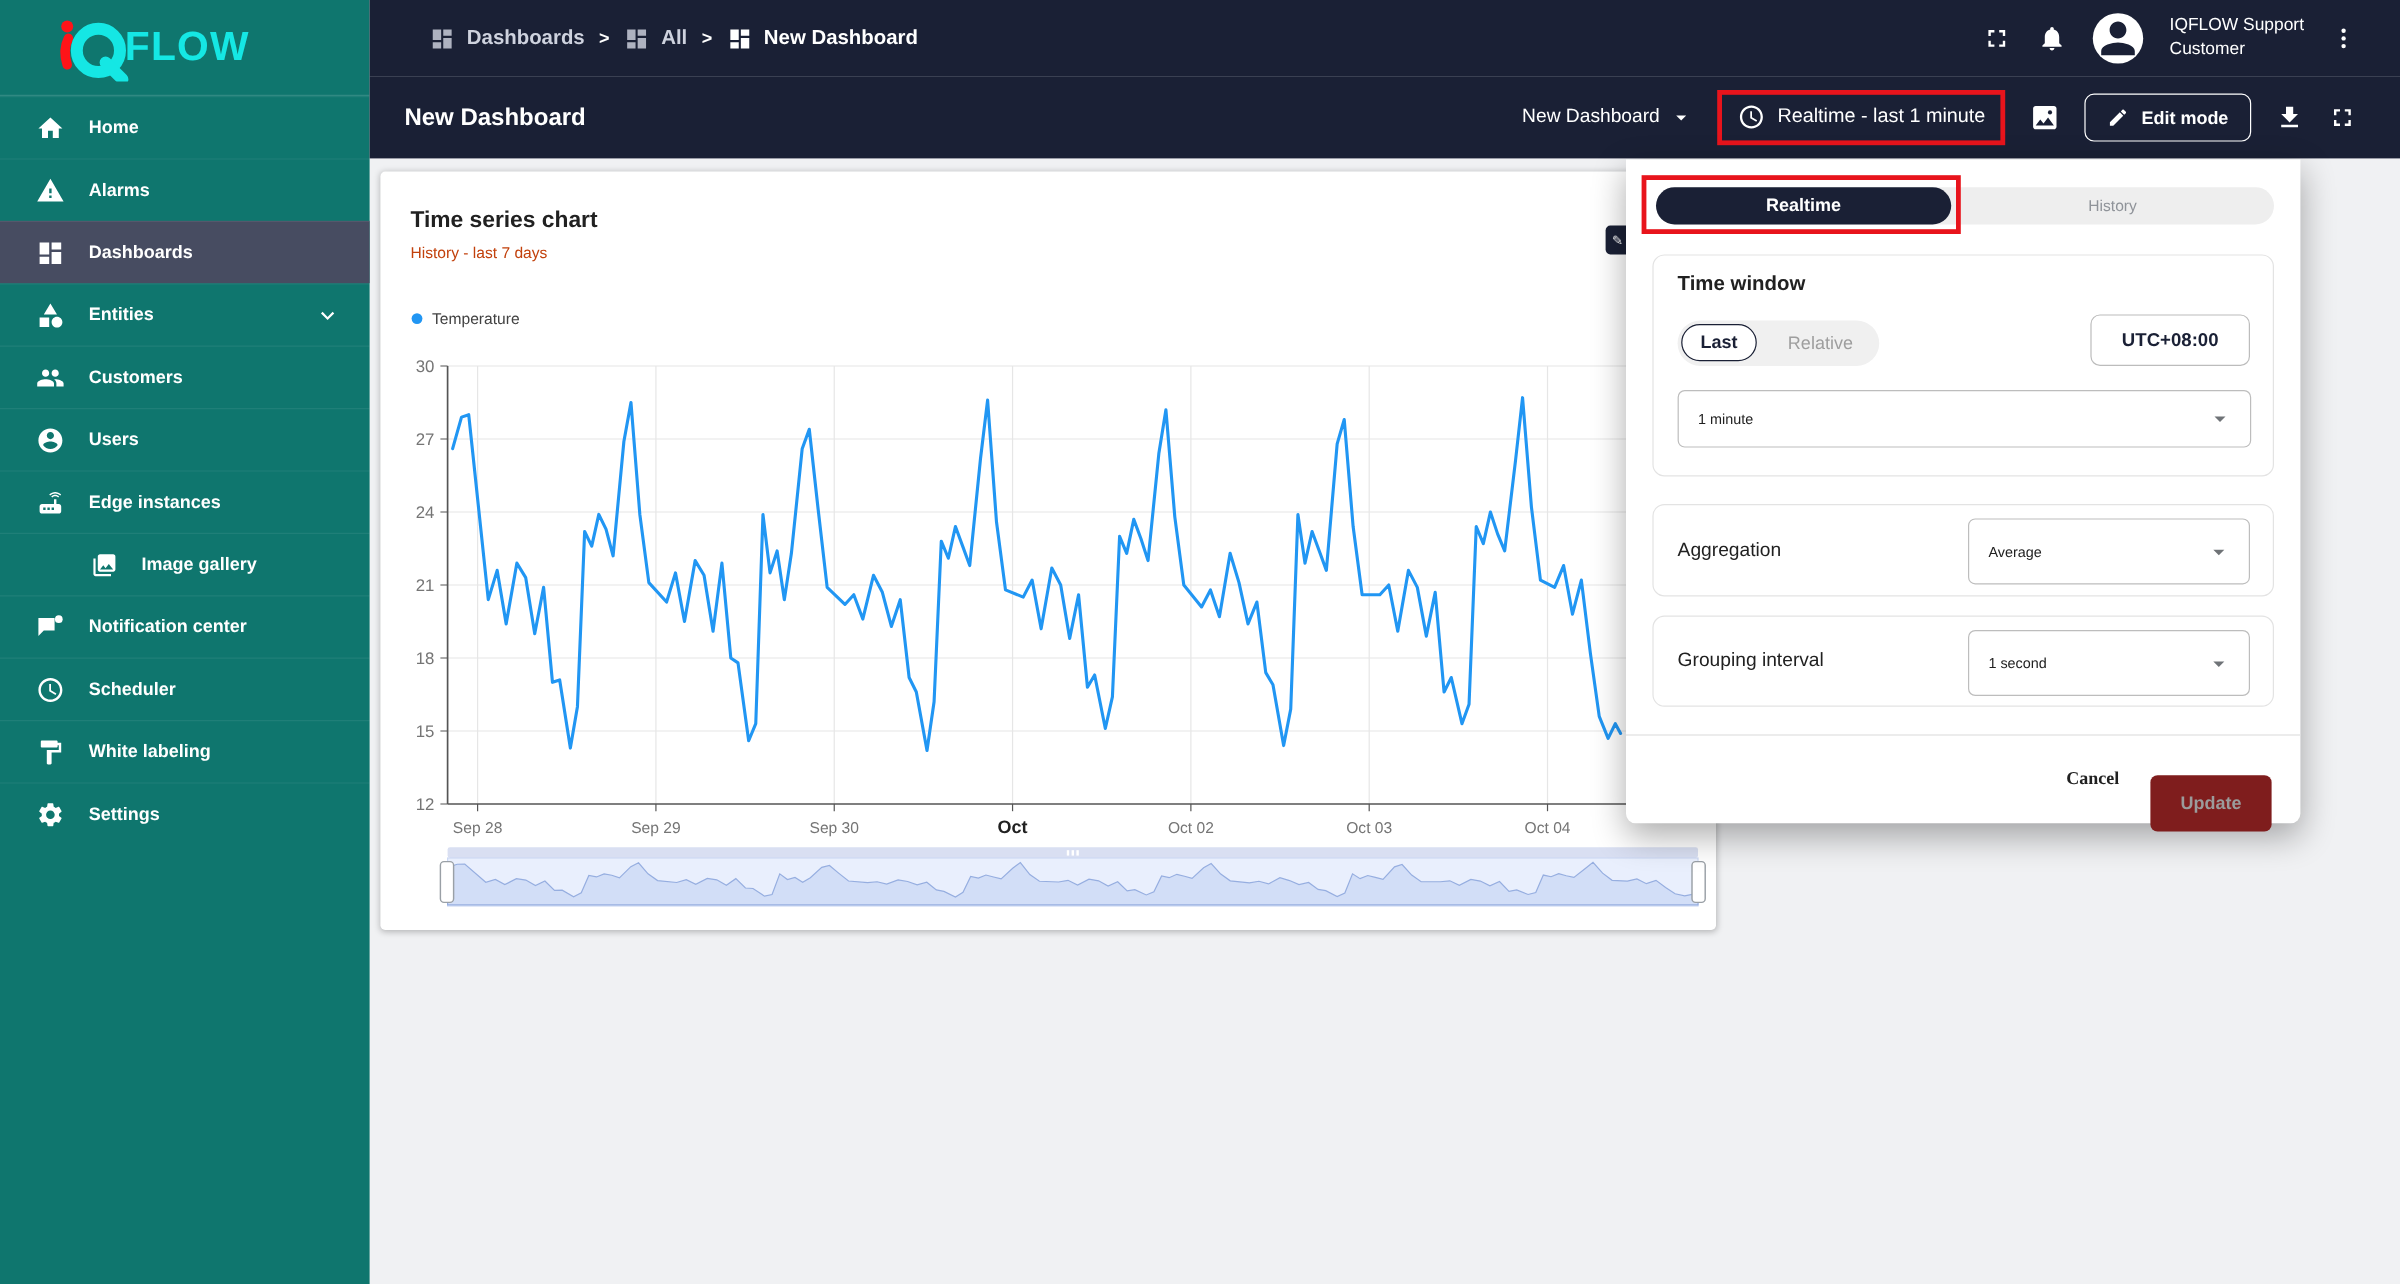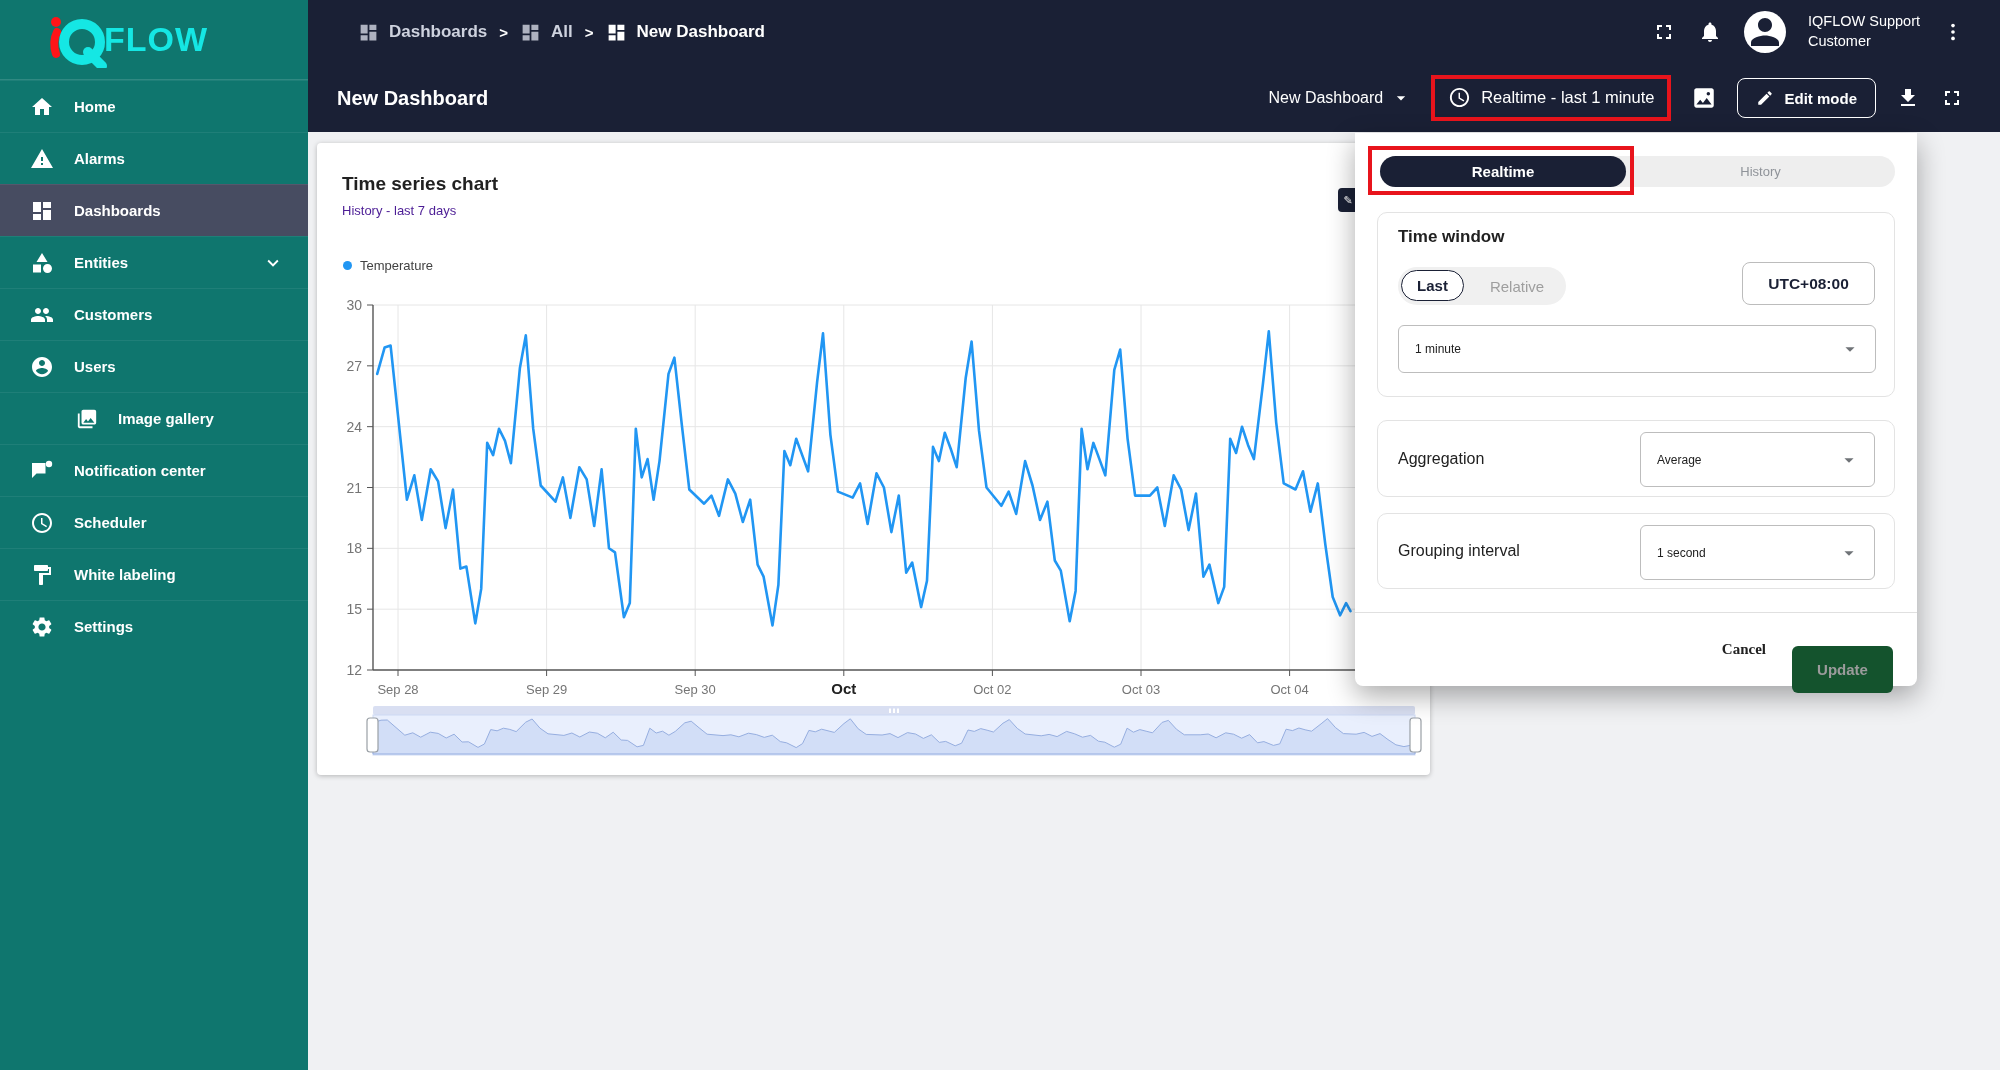--- a/index.html
+++ b/index.html
@@ -39,21 +39,21 @@
     align-self:flex-end; margin-bottom:1px; cursor:pointer; }
   #timewindow-label { color:#fff; font-size:16.5px; white-space:nowrap; }
   #edit-mode-btn { border:1.5px solid #ffffff; border-radius:8px; height:40px; display:flex; align-items:center; gap:10px;
     padding:0 18px; color:#fff; font-size:15px; font-weight:bold; cursor:pointer; background:transparent; }
   .bar-icon { cursor:pointer; }
 
   
   #widget-card { left:317px; top:143px; width:1113px; height:632px; background:#fff; border-radius:4px;
     box-shadow:0 1px 5px rgba(0,0,0,0.25); z-index:2; }
   #widget-title { position:absolute; left:25px; top:30px; font-size:19px; font-weight:bold; color:#212121; }
-  #widget-subtitle { position:absolute; left:25px; top:60px; font-size:13px; color:#4c1d95; }
+  #widget-subtitle { position:absolute; left:25px; top:60px; font-size:13px; color:#c2410c; }
   #legend { position:absolute; left:26px; top:115px; display:flex; align-items:center; gap:8px; cursor:pointer; }
   #legend-dot { width:9px; height:9px; border-radius:50%; }
   #legend-label { font-size:13px; color:#424242; }
   #chart-svg { position:absolute; left:0; top:0; }
 
   #widget-peek-btn { left:1338px; top:188px; width:20px; height:24px; background:#1a2035; border-radius:4px 0 0 4px;
     z-index:4; display:flex; align-items:center; justify-content:center; color:#fff; font-size:11px; cursor:pointer; }
 
   
   #popup { left:1355px; top:133px; width:562px; height:553px; background:#ffffff; border-radius:0 0 8px 8px;
@@ -82,21 +82,21 @@
   .row-card { height:77px; }
   #agg-card { top:287px; }
   #grp-card { top:380px; height:76px; }
   .row-card-label { position:absolute; left:20px; top:0; height:100%; display:flex; align-items:center; font-size:16px; color:#212121; }
   .row-card-dd { position:absolute; right:19px; top:11px; width:235px; height:55px; }
   #popup-divider { position:absolute; left:0; top:479px; width:100%; border-top:1px solid #e0e0e0; }
   #popup-footer { position:absolute; left:0; top:480px; right:0; height:73px; display:flex; align-items:center;
     justify-content:flex-end; gap:26px; padding-right:24px; }
   #cancel-btn { font-size:15px; font-weight:bold; color:#212121; cursor:pointer; background:none; border:none;
     font-family:Liberation Serif, serif; }
-  #update-btn { width:101px; height:47px; background:#14532d; border:none; border-radius:6px; color:#9b9b9b;
+  #update-btn { width:101px; height:47px; background:#7f1d1d; border:none; border-radius:6px; color:#9b9b9b;
     font-size:15px; font-weight:bold; font-family:"Liberation Sans", sans-serif; cursor:default;margin-top:40px; }
 </style>
 </head>
 <body>
 
 <div id="sidebar" class="abs">
   <div id="logo-block">
     <span class="icon">
       <svg width="62" height="56" viewBox="0 0 62 56">
         <circle cx="10" cy="10" r="5" fill="#ff1418"></circle>
@@ -153,20 +153,28 @@
       </span>
     <span class="mi-label">Customers</span>
   </div>
   <div class="menu-item">
     <span class="icon">
         <svg width="24" height="24" viewBox="0 0 24 24" fill="#fff">
           <path d="M12 2C6.48 2 2 6.48 2 12s4.48 10 10 10 10-4.48 10-10S17.52 2 12 2zm0 3c1.66 0 3 1.34 3 3s-1.34 3-3 3-3-1.34-3-3 1.34-3 3-3zm0 14.2c-2.5 0-4.71-1.28-6-3.22.03-1.99 4-3.08 6-3.08 1.99 0 5.97 1.09 6 3.08-1.29 1.94-3.5 3.22-6 3.22z"></path>
         </svg>
       </span>
     <span class="mi-label">Users</span>
+  </div>
+  <div class="menu-item">
+    <span class="icon">
+        <svg width="24" height="24" viewBox="0 0 24 24" fill="#fff">
+          <path d="M20.2 5.9l.8-.8C19.6 3.7 17.8 3 16 3s-3.6.7-5 2.1l.8.8C13 4.8 14.5 4.2 16 4.2s3 .6 4.2 1.7zm-.9.8c-.9-.9-2.1-1.4-3.3-1.4s-2.4.5-3.3 1.4l.8.8c.7-.7 1.6-1 2.5-1 .9 0 1.8.3 2.5 1l.8-.8zM19 13h-2V9h-2v4H5c-1.1 0-2 .9-2 2v4c0 1.1.9 2 2 2h14c1.1 0 2-.9 2-2v-4c0-1.1-.9-2-2-2zM8 18H6v-2h2v2zm3.5 0h-2v-2h2v2zm3.5 0h-2v-2h2v2z"></path>
+        </svg>
+      </span>
+    <span class="mi-label">Edge instances</span>
   </div>
   <div class="menu-item sub">
     <span class="icon">
         <svg width="22" height="22" viewBox="0 0 24 24" fill="#fff">
           <path d="M22 16V4c0-1.1-.9-2-2-2H8c-1.1 0-2 .9-2 2v12c0 1.1.9 2 2 2h12c1.1 0 2-.9 2-2zm-11-4l2.03 2.71L16 11l4 5H8l3-4zM2 6v14c0 1.1.9 2 2 2h14v-2H4V6H2z"></path>
         </svg>
       </span>
     <span class="mi-label">Image gallery</span>
   </div>
   <div class="menu-item">

